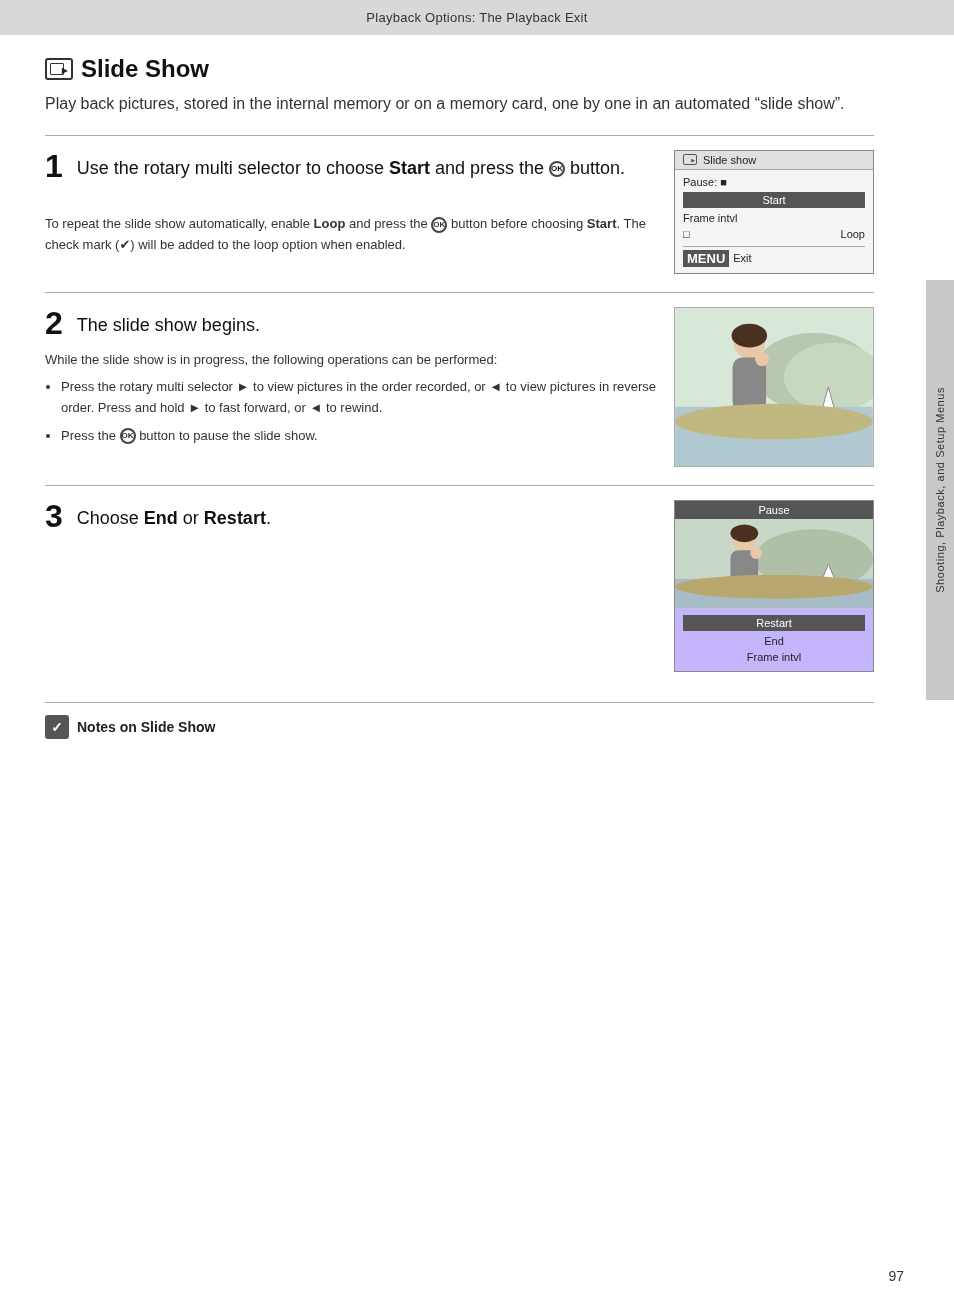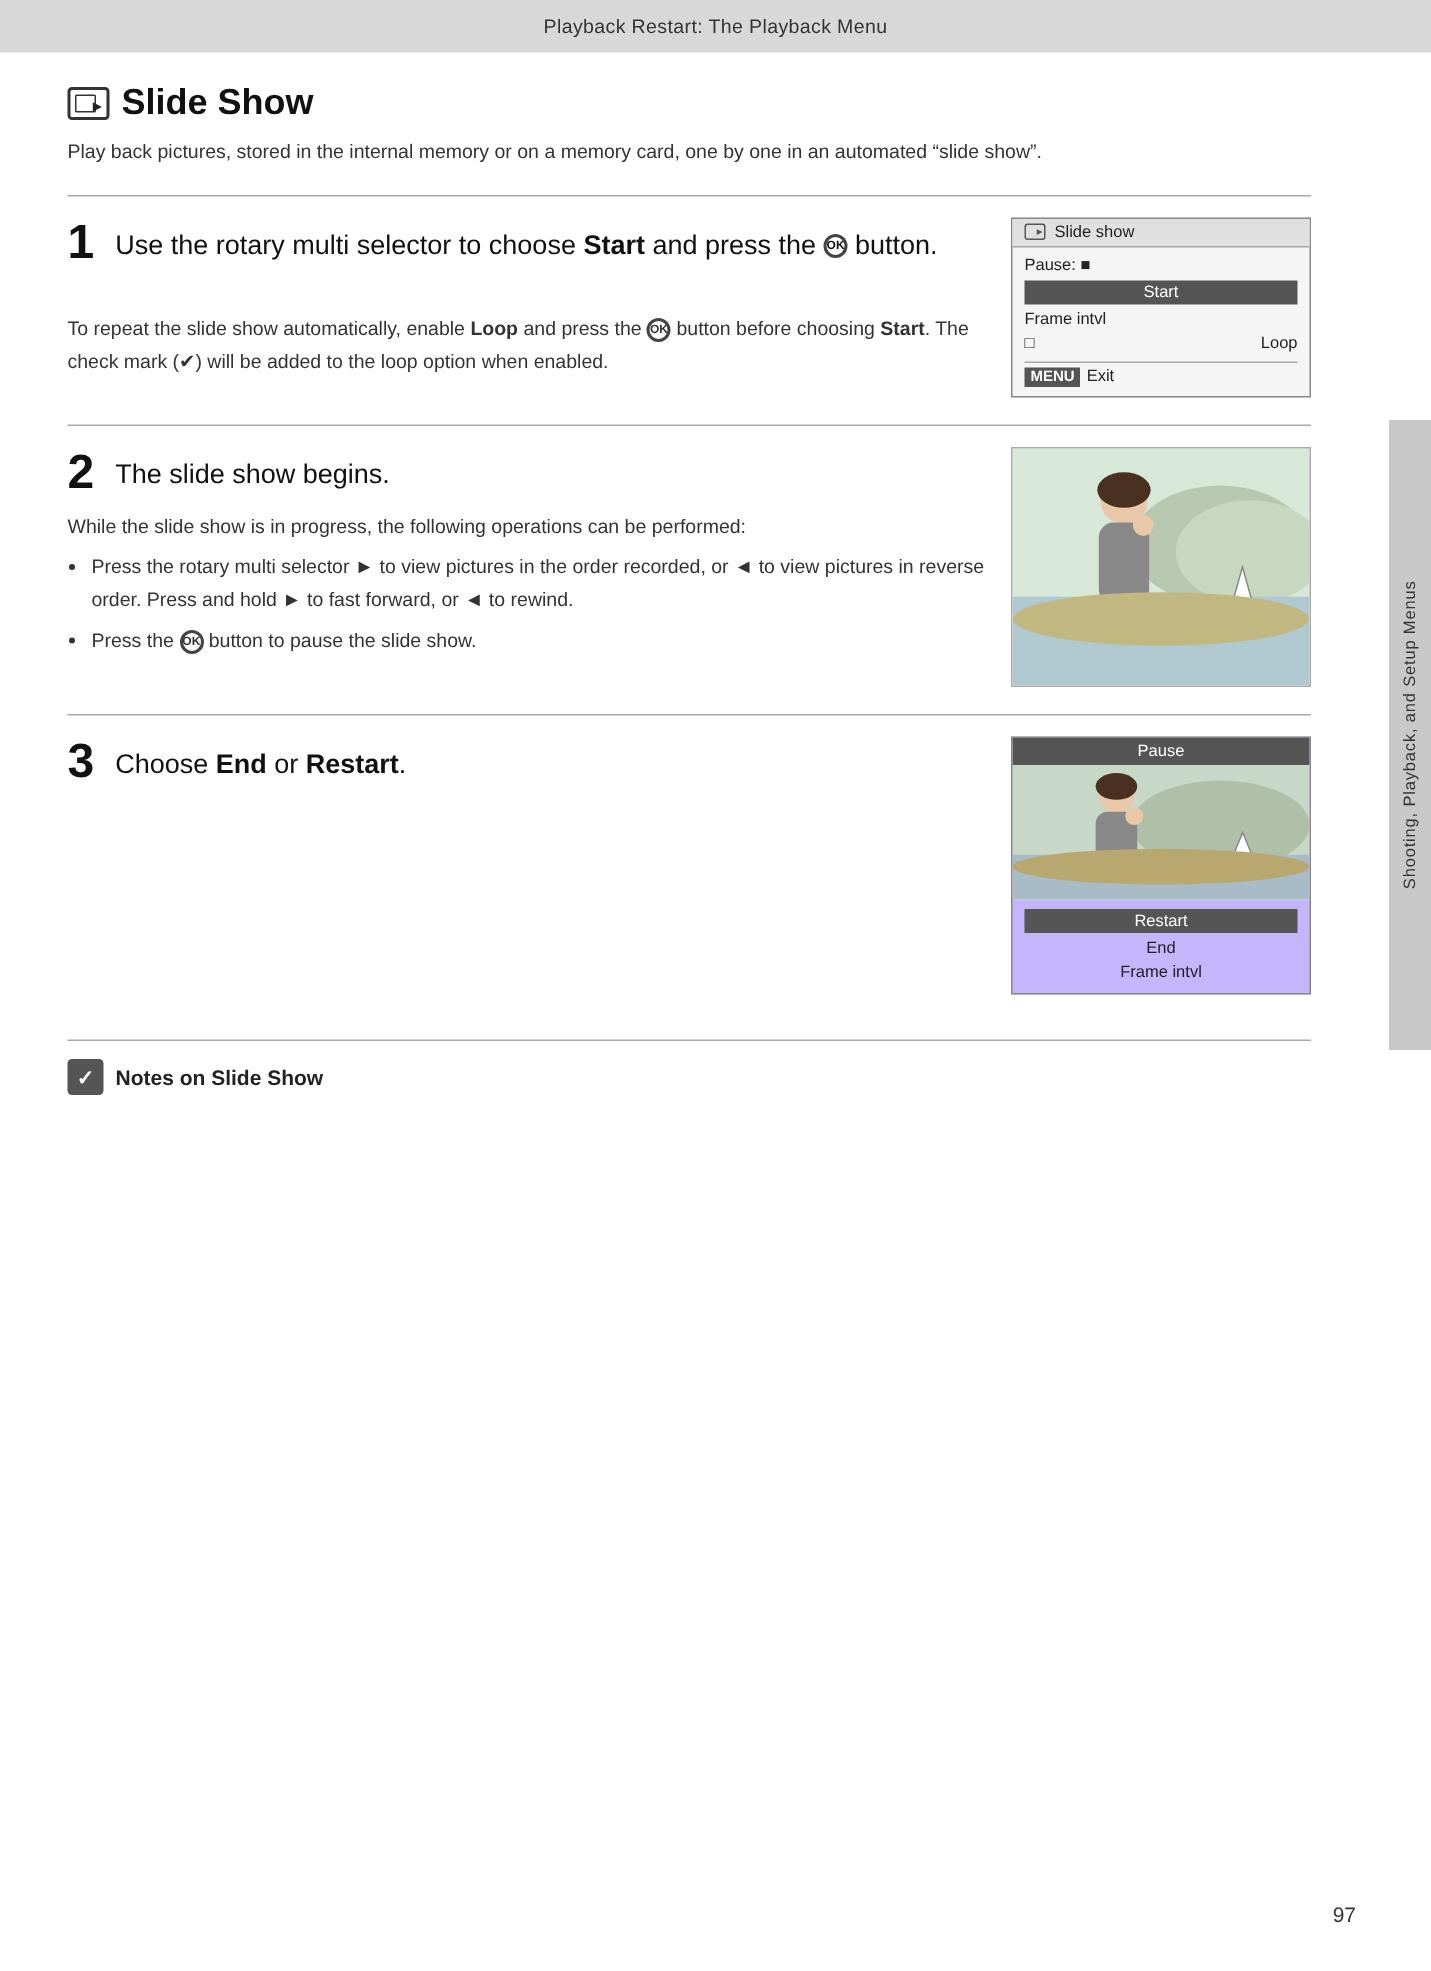--- a/index.html
+++ b/index.html
@@ -88,21 +88,21 @@
       position: absolute;
       bottom: 3px;
       right: 3px;
     }
     .title-text {
       font-size: 24px;
       font-weight: bold;
       color: #111;
     }
     .page-description {
-      font-size: 13px;
+      font-size: 16px;
       color: #333;
       line-height: 1.6;
       margin-bottom: 18px;
     }
 
     
     .step-section {
       display: flex;
       gap: 16px;
       margin-bottom: 18px;
@@ -201,21 +201,21 @@
       display: flex;
       align-items: center;
       gap: 4px;
       margin-top: 4px;
       padding-top: 3px;
       border-top: 1px solid #aaa;
     }
     .menu-btn {
       background: #555;
       color: #fff;
-      font-size: 10px;
+      font-size: 13px;
       padding: 1px 4px;
       font-weight: bold;
     }
 
     
     .scene-image {
       width: 200px;
       height: 160px;
       border: 1.5px solid #aaa;
       overflow: hidden;
@@ -323,21 +323,21 @@
       line-height: 12px;
       font-size: 8px;
       font-weight: bold;
       vertical-align: middle;
     }
   </style>
 </head>
 <body>
 
 <div class="top-header">
-  <span>Playback Restart: The Playback Menu</span>
+  <span>Playback Options: The Playback Exit</span>
 </div>
 
 <div class="side-tab">
   <span class="side-tab-text">Shooting, Playback, and Setup Menus</span>
 </div>
 
 <div class="main-content">
 
   <div class="page-title-section">
     <div class="page-title">

